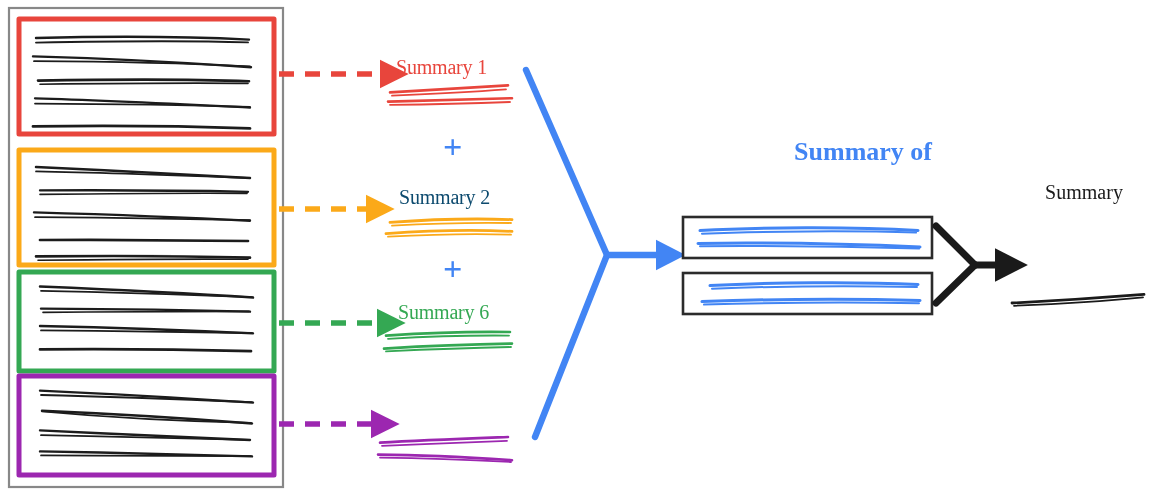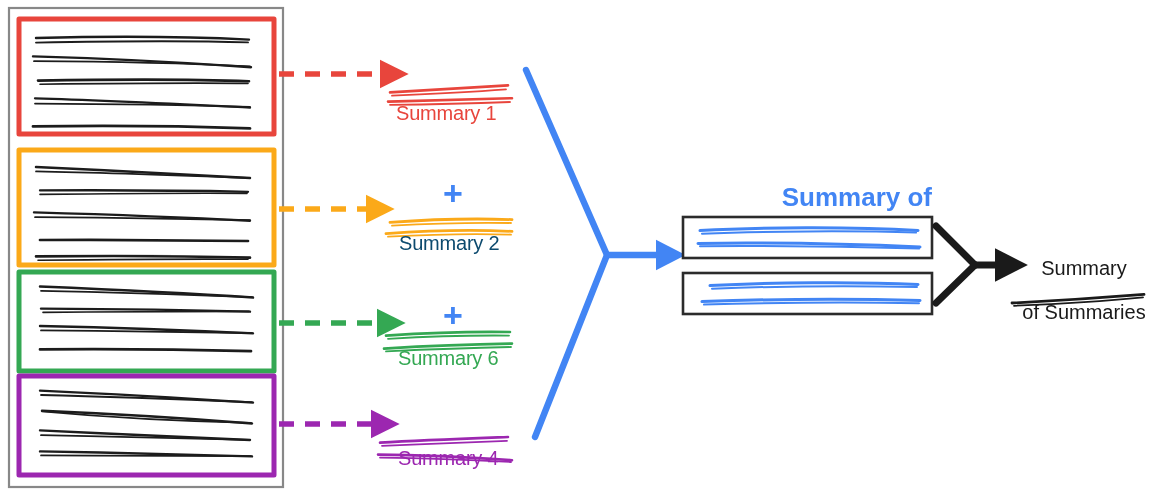--- a/index.html
+++ b/index.html
@@ -19,24 +19,23 @@
   }
   #svg-layer {
     position: absolute;
     left: 0;
     top: 0;
     width: 1170px;
     height: 495px;
   }
   .lbl {
     position: absolute;
-    font-family: Liberation Sans, sans-serif;
+    font-family: Liberation Serif, serif;
     white-space: pre;
     line-height: 1.18;
-    margin-top: 46px;
   }
   .sum-label {
     font-size: 20px;
     font-weight: 400;
     letter-spacing: -0.2px;
   }
   .sos-label {
     font-size: 26px;
     font-weight: 700;
     color: #4285F4;
@@ -215,24 +214,22 @@
     </g>
 
   </svg>
 
   <div class="lbl sum-label" style="left:396px; top:56px; color:#E8453C;">Summary 1</div>
 
   <div class="lbl sum-label" style="left:399px; top:186px; color:#0c4a6e;">Summary 2</div>
 
   <div class="lbl sum-label" style="left:398px; top:301px; color:#34A853;">Summary 6</div>
 
-  <div class="lbl sum-label" style="left:398px; top:401px; color:#9C27B0;">Summary 4</div>
 
   <div class="lbl" style="left:443px; top:127px; font-size:34px; font-weight:600; color:#4285F4;">+</div>
 
   <div class="lbl" style="left:443px; top:249px; font-size:34px; font-weight:600; color:#4285F4;">+</div>
 
   <div class="lbl sos-label" style="left:683px; top:135px; width:249px;">Summary of</div>
 
-  <div class="lbl final-label" style="left:1004px; top:209px; width:160px;">Summary</div>
-  <div class="lbl final-label" style="left:1004px; top:253px; width:160px;">of Summaries</div>
+  <div class="lbl final-label" style="left:1004px; top:179px; width:160px;">Summary</div>
 
 </div>
 
 </body></html>

